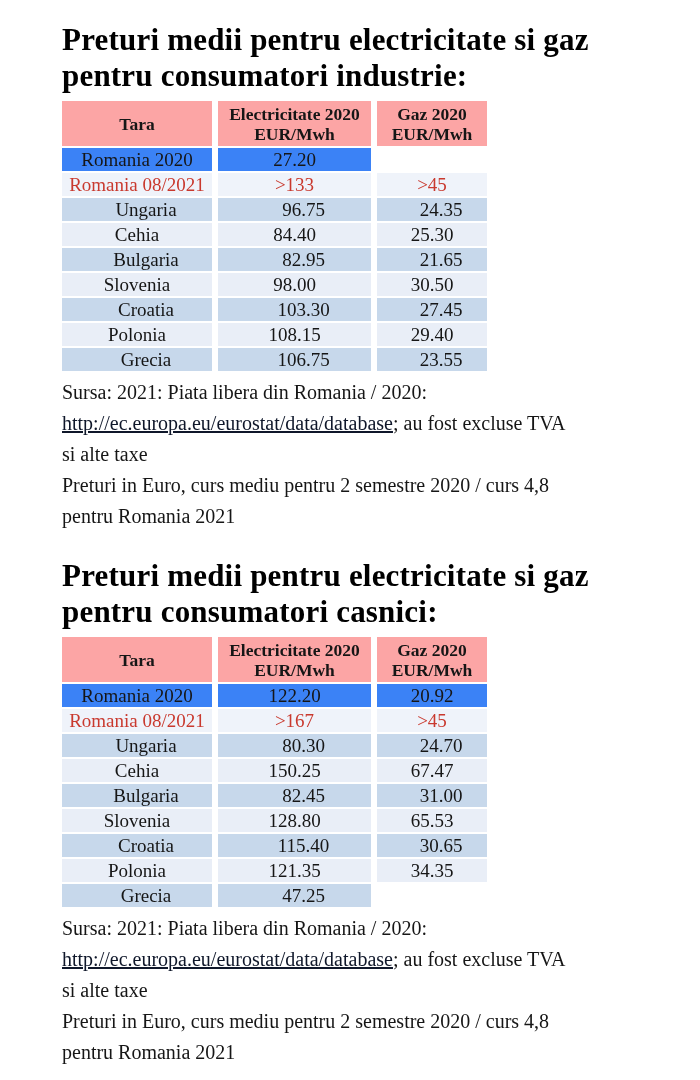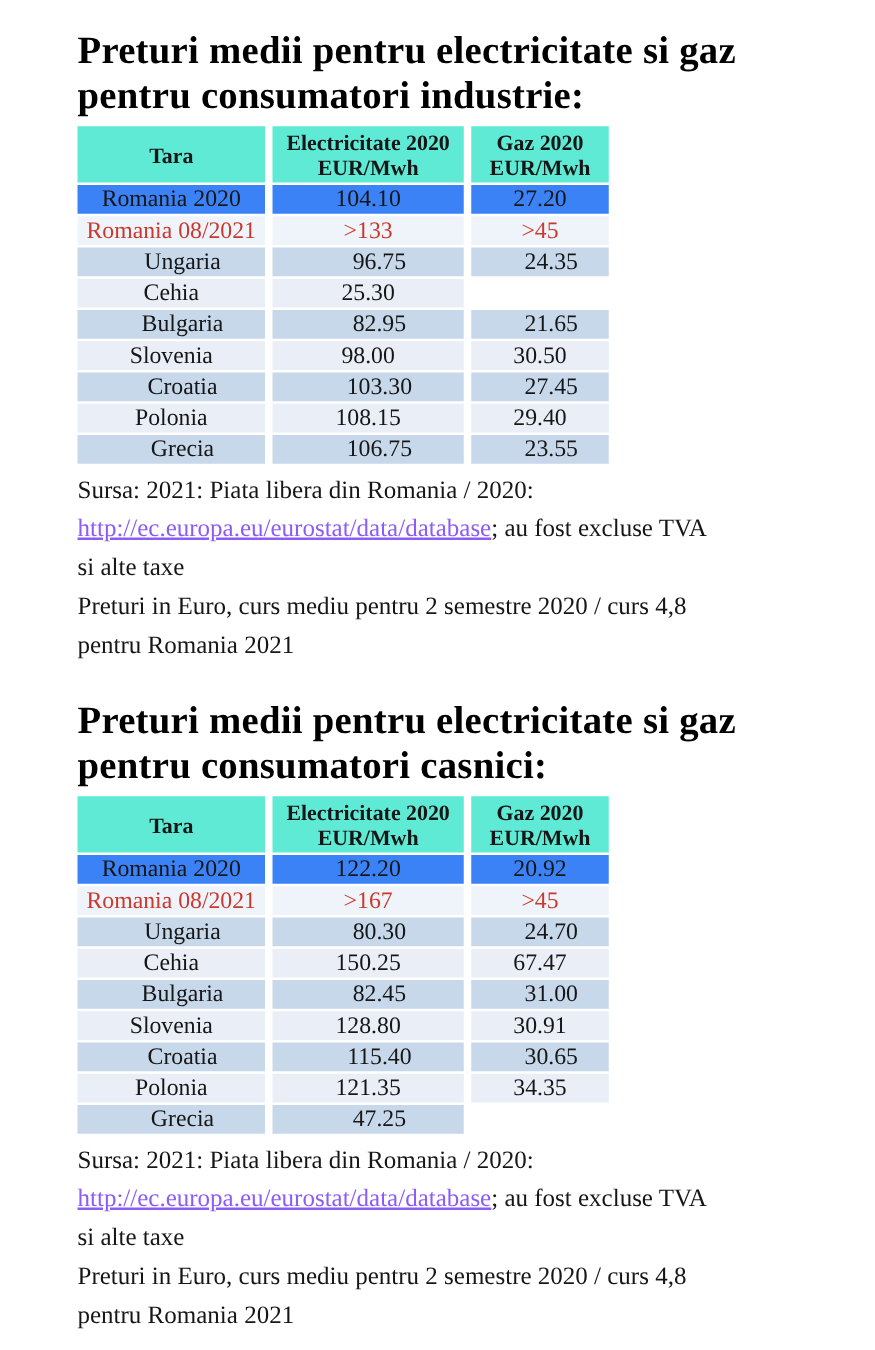--- a/index.html
+++ b/index.html
@@ -15,39 +15,39 @@
     letter-spacing:.2px;
   }
   .tbl{margin:0;}
   .tr{
     display:grid;
     grid-template-columns:150px 153px 110px;
     column-gap:6px;
     margin-bottom:2px;
   }
   .th{
-    background:#5eead4;
+    background:#fca5a5;
     height:45px;
     display:flex;flex-direction:column;align-items:center;justify-content:center;
     font-weight:bold;font-size:17.5px;line-height:20px;
   }
   .td{
     height:23px;
     display:flex;align-items:center;justify-content:center;
     font-size:19px;
   }
   .r-first{background:#3b82f6;}
   .r-red{background:#eff3fa;color:#c9392e;}
   .r-dark{background:#c7d8eb;padding-left:18px;}
   .r-light{background:#e9eef7;}
   .src{
     font-size:20px;line-height:31px;
     max-width:656px;margin:6px 0 0 0;
   }
-  .src a{color:#8b5cf6;text-decoration:underline;cursor:pointer;}
+  .src a{color:#0f172a;text-decoration:underline;cursor:pointer;}
   .sec2{margin-top:26px;}
 </style>
 </head>
 <body>
 
 <div class="page">
 
   <div>
     <h1 class="section-title">Preturi medii pentru electricitate si gaz pentru consumatori industrie:</h1>
 
@@ -61,35 +61,35 @@
           <span>EUR/Mwh</span>
         </div>
         <div class="th">
           <span>Gaz 2020</span>
           <span>EUR/Mwh</span>
         </div>
       </div>
 
       <div class="tr">
         <div class="td r-first">Romania 2020</div>
-        <div class="td r-first">104.10</div>
         <div class="td r-first">27.20</div>
       </div>
       <div class="tr">
         <div class="td r-red">Romania 08/2021</div>
         <div class="td r-red">&gt;133</div>
         <div class="td r-red">&gt;45</div>
       </div>
       <div class="tr">
         <div class="td r-dark">Ungaria</div>
         <div class="td r-dark">96.75</div>
         <div class="td r-dark">24.35</div>
       </div>
       <div class="tr">
         <div class="td r-light">Cehia</div>
+        <div class="td r-light">84.40</div>
         <div class="td r-light">25.30</div>
       </div>
       <div class="tr">
         <div class="td r-dark">Bulgaria</div>
         <div class="td r-dark">82.95</div>
         <div class="td r-dark">21.65</div>
       </div>
       <div class="tr">
         <div class="td r-light">Slovenia</div>
         <div class="td r-light">98.00</div>
@@ -160,21 +160,21 @@
         <div class="td r-light">67.47</div>
       </div>
       <div class="tr">
         <div class="td r-dark">Bulgaria</div>
         <div class="td r-dark">82.45</div>
         <div class="td r-dark">31.00</div>
       </div>
       <div class="tr">
         <div class="td r-light">Slovenia</div>
         <div class="td r-light">128.80</div>
-        <div class="td r-light">30.91</div>
+        <div class="td r-light">65.53</div>
       </div>
       <div class="tr">
         <div class="td r-dark">Croatia</div>
         <div class="td r-dark">115.40</div>
         <div class="td r-dark">30.65</div>
       </div>
       <div class="tr">
         <div class="td r-light">Polonia</div>
         <div class="td r-light">121.35</div>
         <div class="td r-light">34.35</div>

